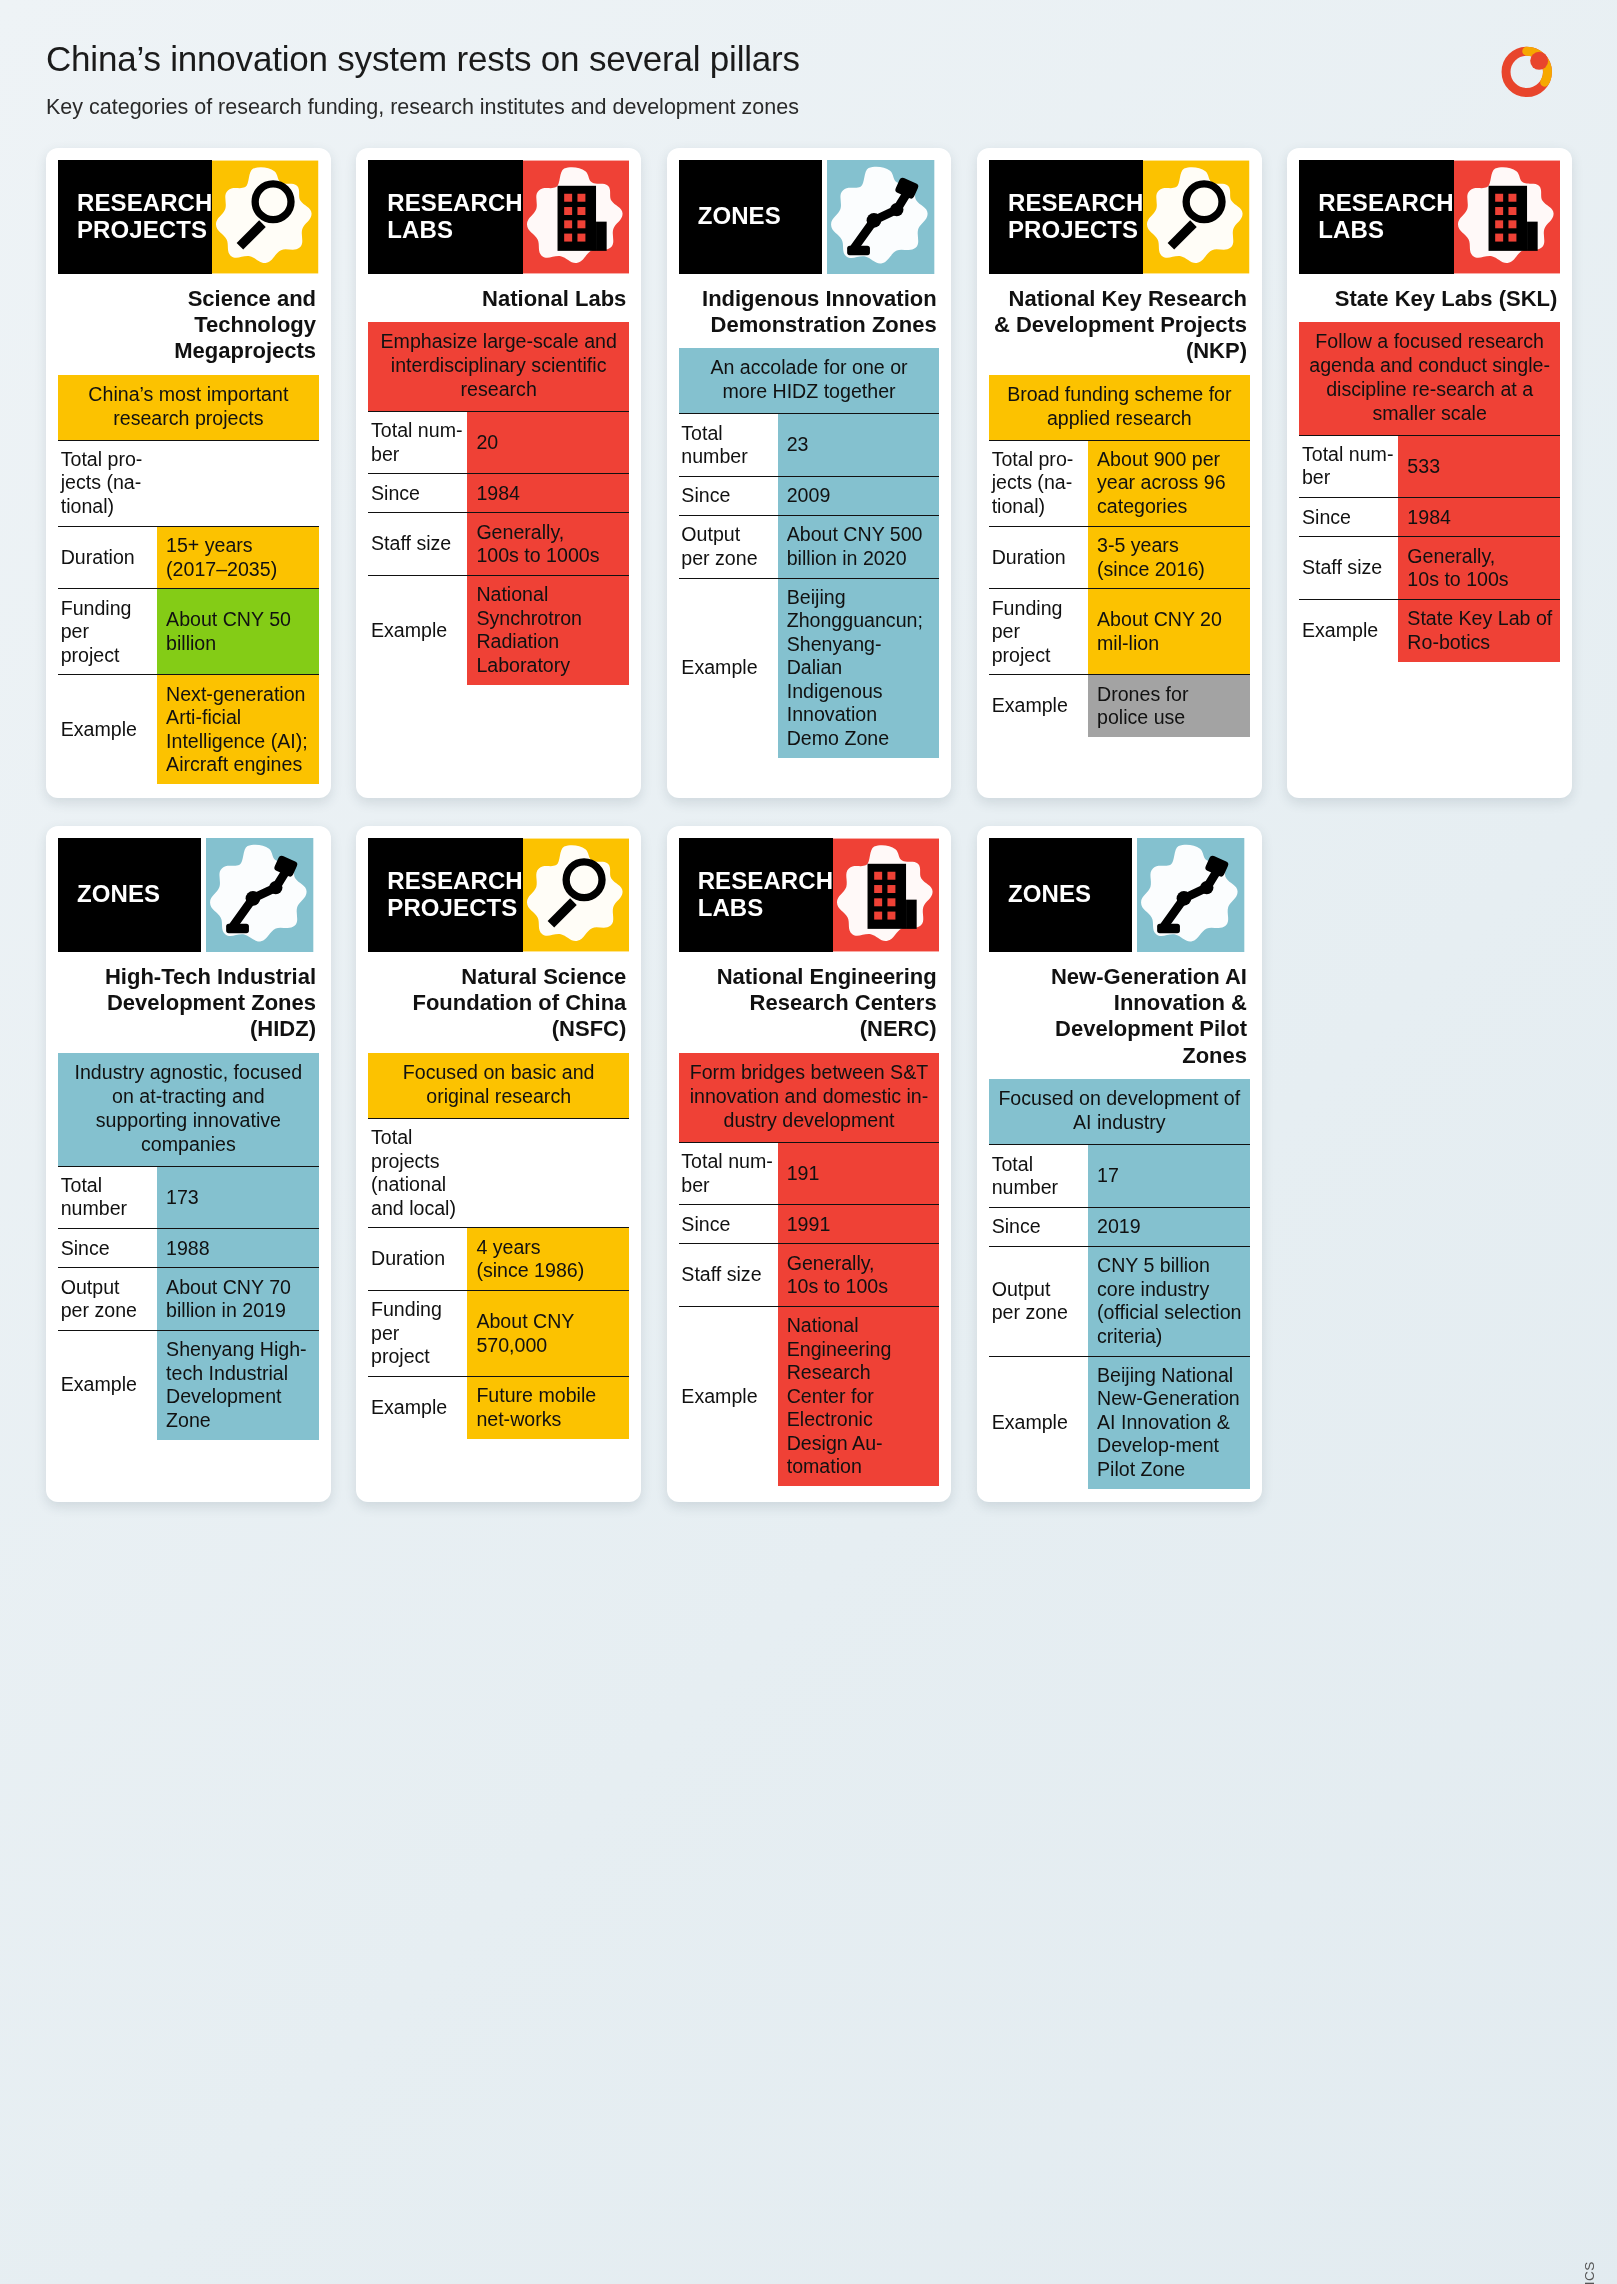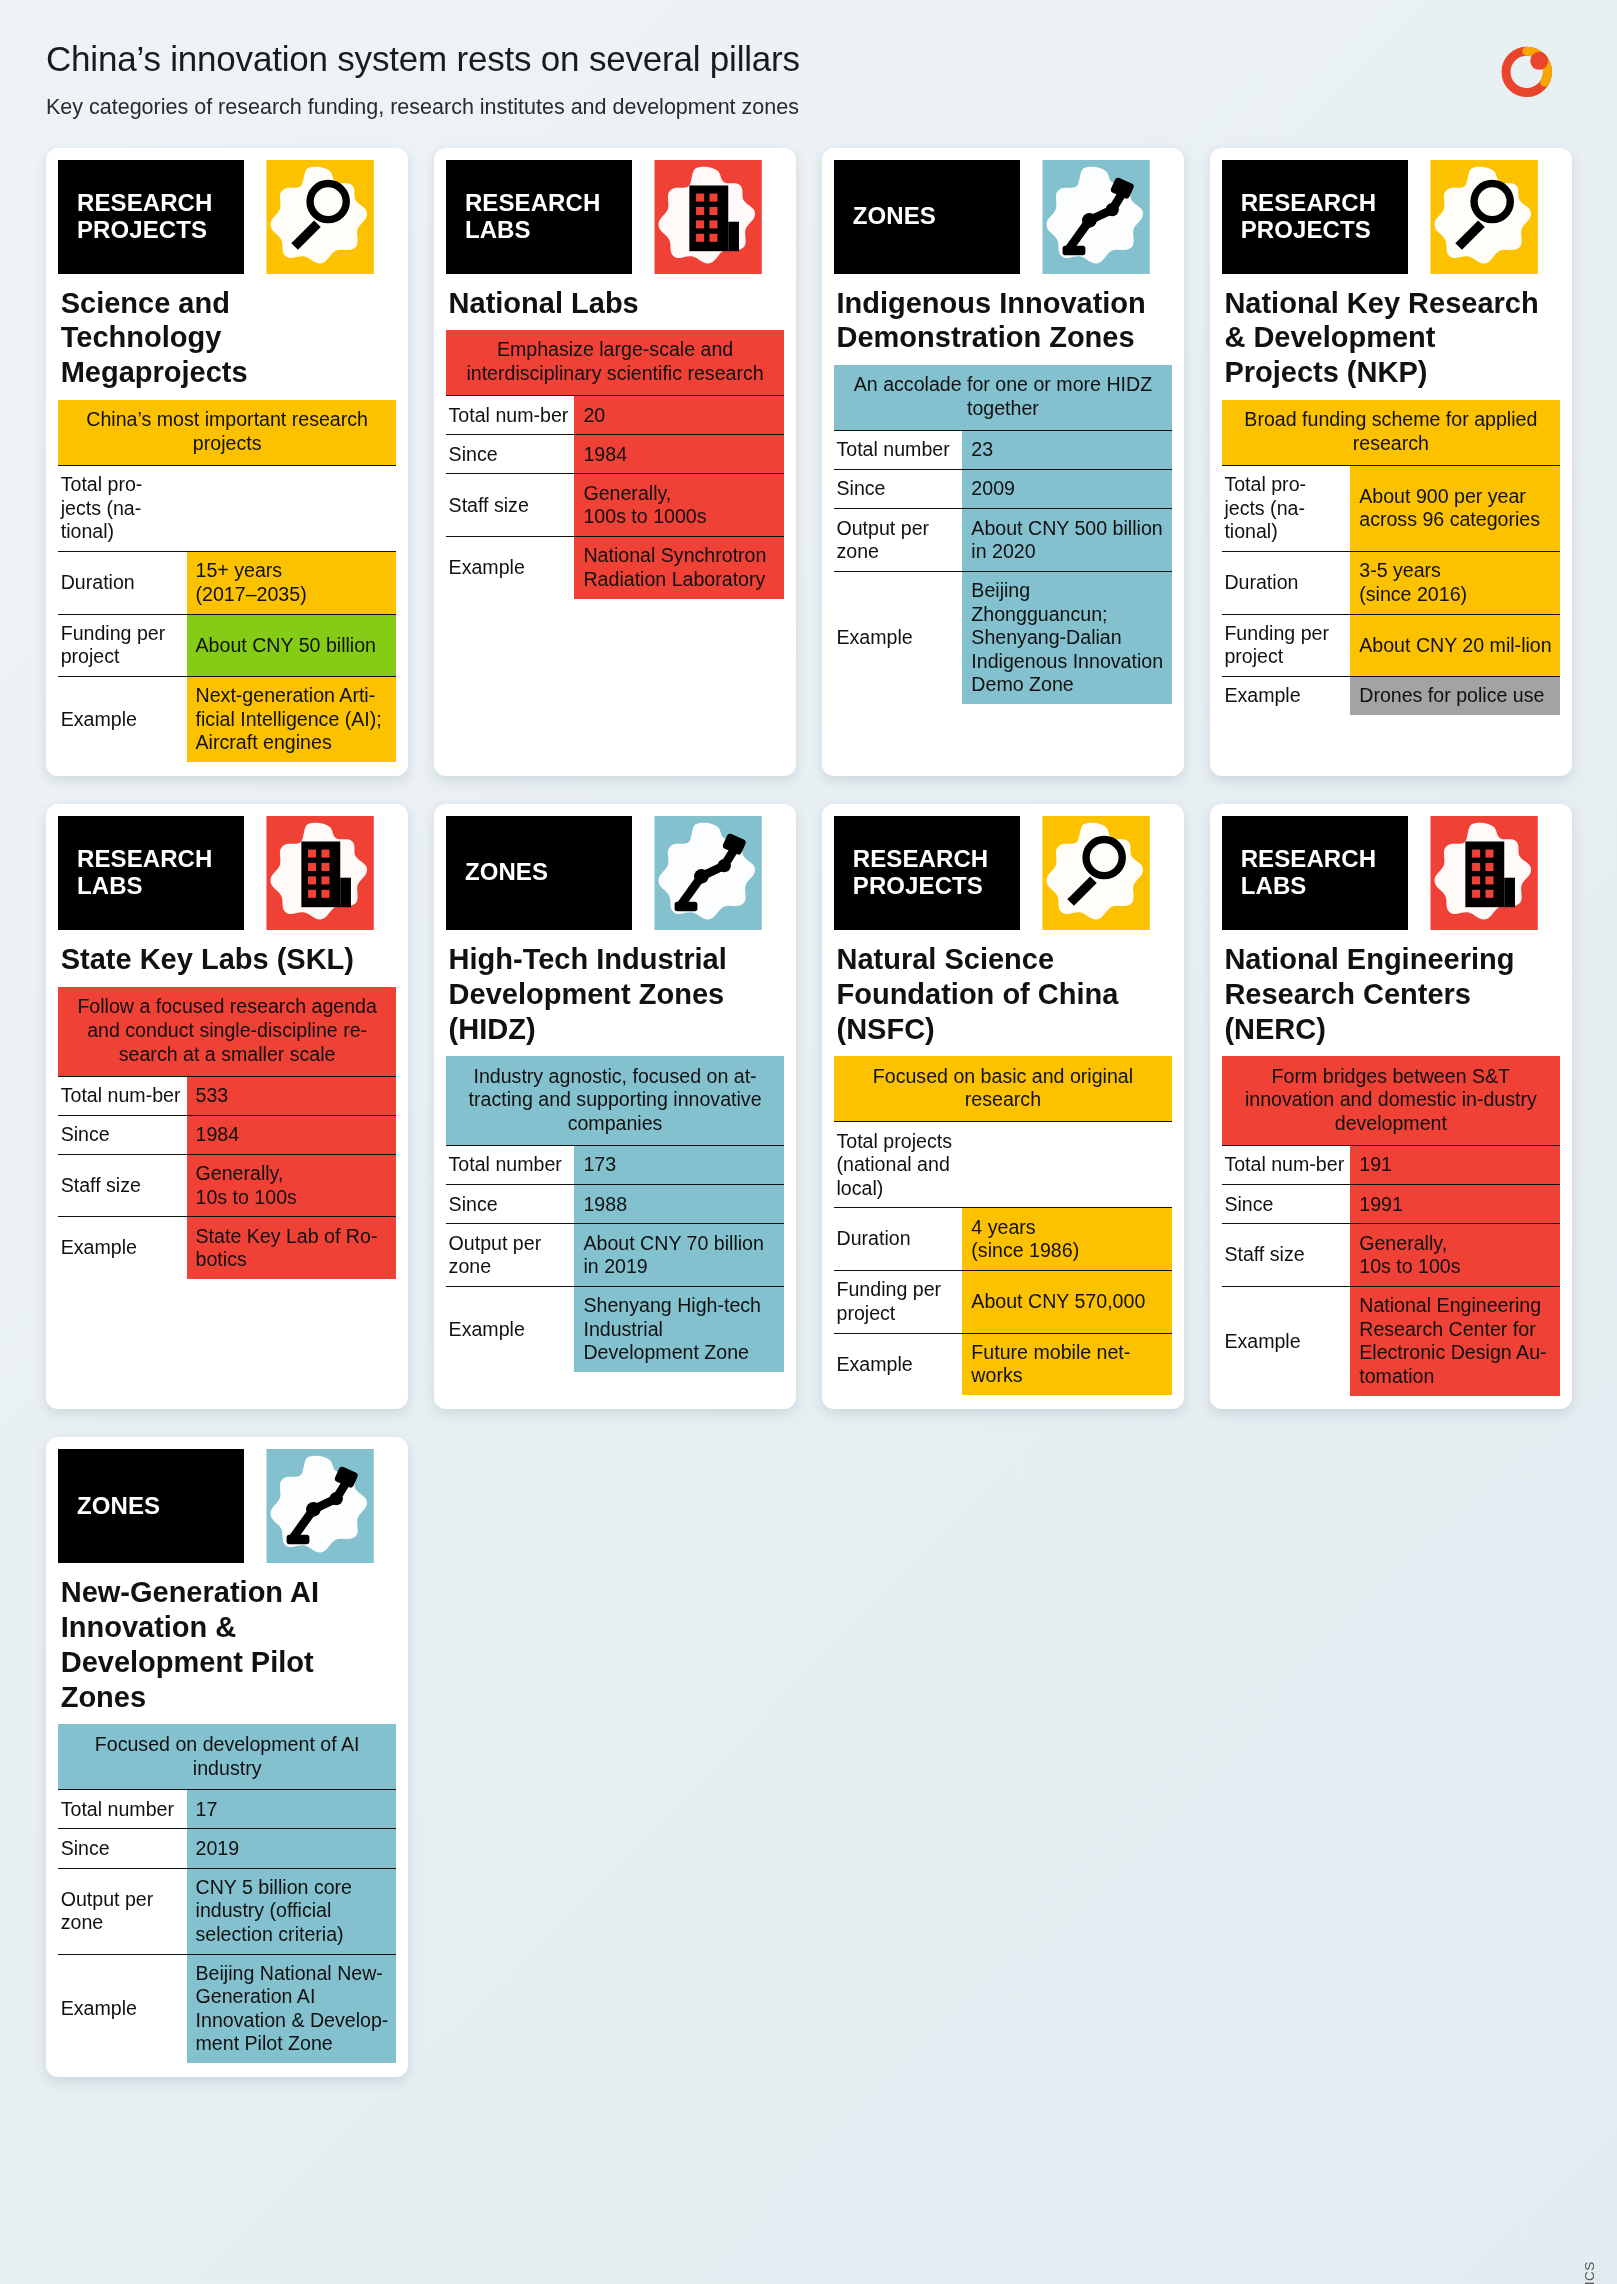--- a/index.html
+++ b/index.html
@@ -46,21 +46,21 @@
     right: 54px;
     top: 36px;
     width: 69px;
     height: 69px;
   }
 
   
   .grid {
     margin-top: 28px;
     display: grid;
-    grid-template-columns: repeat(4, 1fr);
+    grid-template-columns: repeat(5, 1fr);
     column-gap: 25.6px;
     row-gap: 28px;
   }
   .card {
     background: #ffffff;
     border-radius: 12px;
     box-shadow: 0 4.6px 12px rgba(40,60,75,0.13);
     padding: 12px 12px 13.7px 12px;
     box-sizing: border-box;
     position: relative;
@@ -93,22 +93,22 @@
     position: relative;
   }
   .banner-right .mapicon {
     position: absolute;
     inset: 0;
   }
   .banner-right svg { width: 100%; height: 100%; }
 
   
   .card-title {
-    text-align: left;
-    font-size: 29px;
+    text-align: right;
+    font-size: 22px;
     font-weight: bold;
     line-height: 1.2;
     padding: 12px 2.7px 10px 2.7px;
     color: #111;
   }
 
   
   .desc {
     text-align: center;
     font-size: 19.6px;

